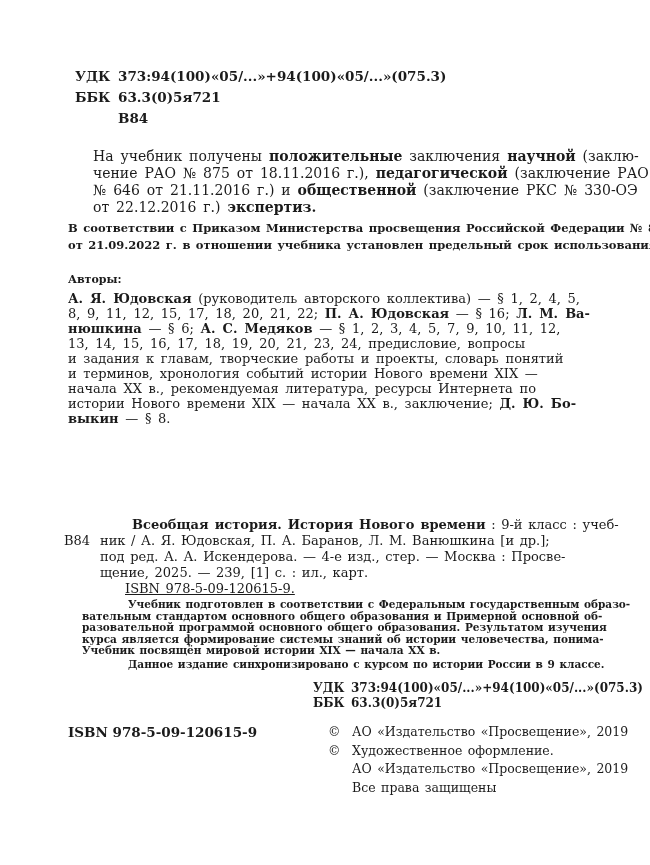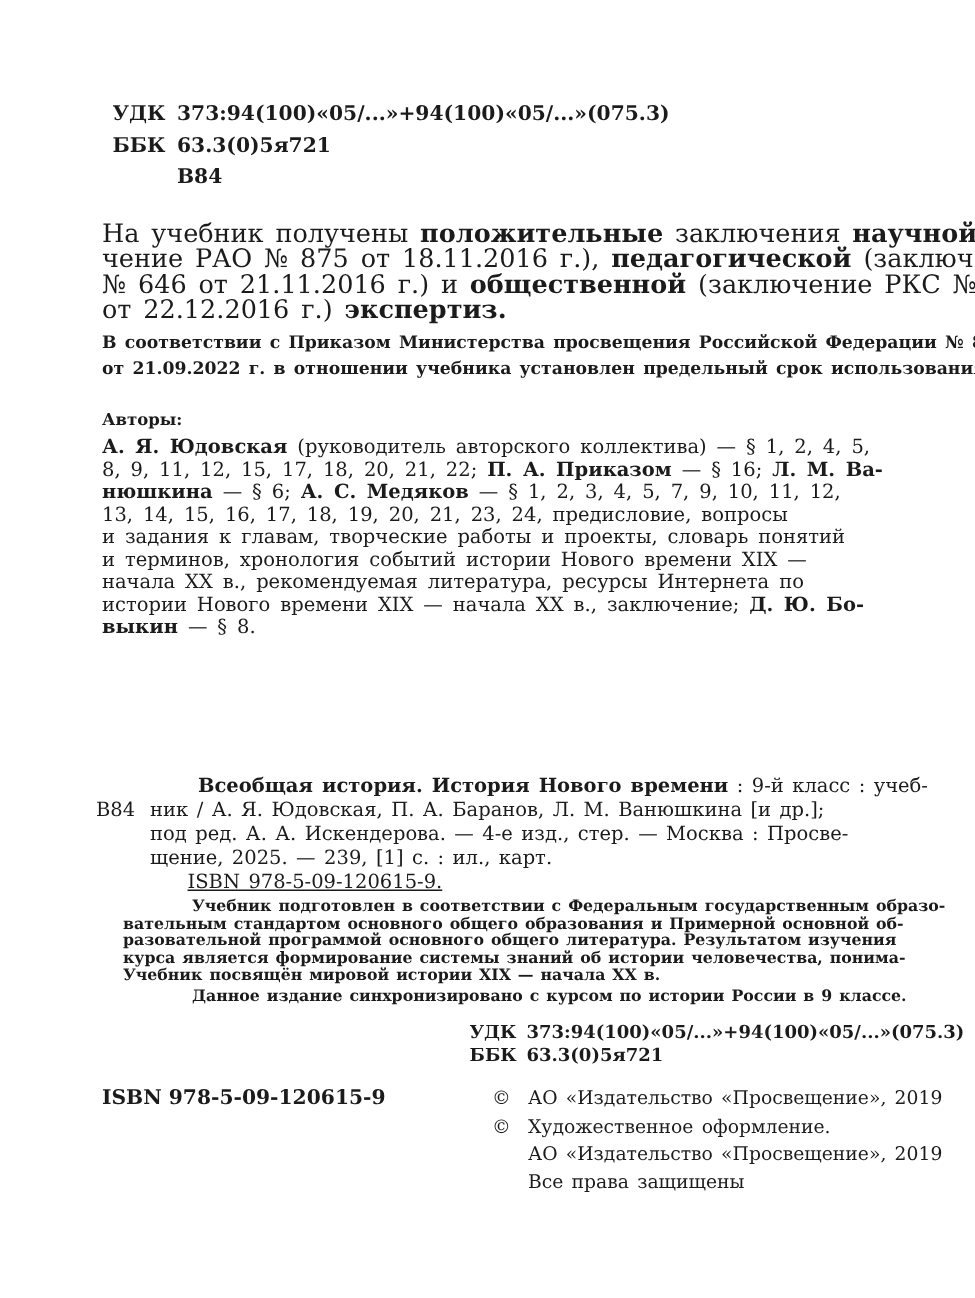--- a/index.html
+++ b/index.html
@@ -15,21 +15,21 @@
     overflow: hidden;
   }
   .line { white-space: nowrap; }
 
   
   .top-codes { margin-left: 7px; font-weight: bold; font-size: 13.5px; line-height: 21px; }
   .codes-row { display: flex; }
   .codes-label { width: 43px; flex: none; }
 
   
-  .expertise { margin-top: 19px; font-size: 17px; line-height: 17px; word-spacing: 2.5px; }
+  .expertise { margin-top: 19px; font-size: 14px; line-height: 17px; word-spacing: 2.5px; margin-left: 25px; }
 
   
   .order-notice { margin-top: 4px; font-size: 11.5px; line-height: 17px; font-weight: bold; word-spacing: 1.5px; }
 
   
   .authors-heading { margin-top: 18px; font-size: 11px; line-height: 16px; font-weight: bold; }
   .authors-para { margin-top: 3px; font-size: 13px; line-height: 15px; word-spacing: 2.5px; }
 
   
   .biblio { position: relative; margin-top: 91px; padding-left: 32px; font-size: 13px; line-height: 16px; word-spacing: 1.5px; }
@@ -83,21 +83,21 @@
     </div>
 
   <div class="order-notice">
       <div class="line">В соответствии с Приказом Министерства просвещения Российской Федерации № 858</div>
       <div class="line">от 21.09.2022 г. в отношении учебника установлен предельный срок использования.</div>
     </div>
 
   <div class="authors-heading">Авторы:</div>
   <div class="authors-para">
       <div class="line"><b>А. Я. Юдовская</b> (руководитель авторского коллектива) — § 1, 2, 4, 5,</div>
-      <div class="line">8, 9, 11, 12, 15, 17, 18, 20, 21, 22; <b>П. А. Приказом</b> — § 16; <b>Л. М. Ва-</b></div>
+      <div class="line">8, 9, 11, 12, 15, 17, 18, 20, 21, 22; <b>П. А. Юдовская</b> — § 16; <b>Л. М. Ва-</b></div>
       <div class="line"><b>нюшкина</b> — § 6; <b>А. С. Медяков</b> — § 1, 2, 3, 4, 5, 7, 9, 10, 11, 12,</div>
       <div class="line">13, 14, 15, 16, 17, 18, 19, 20, 21, 23, 24, предисловие, вопросы</div>
       <div class="line">и задания к главам, творческие работы и проекты, словарь понятий</div>
       <div class="line">и терминов, хронология событий истории Нового времени XIX —</div>
       <div class="line">начала XX в., рекомендуемая литература, ресурсы Интернета по</div>
       <div class="line">истории Нового времени XIX — начала XX в., заключение; <b>Д. Ю. Бо-</b></div>
       <div class="line"><b>выкин</b> — § 8.</div>
     </div>
 
   <div class="biblio">
@@ -108,21 +108,21 @@
         <div class="line">под ред. А. А. Искендерова. — 4-е изд., стер. — Москва : Просве-</div>
         <div class="line">щение, 2025. — 239, [1] с. : ил., карт.</div>
       </div>
     <div class="biblio-isbn">ISBN 978-5-09-120615-9.</div>
   </div>
 
   <div class="annotation">
     <div>
         <div class="line indent">Учебник подготовлен в соответствии с Федеральным государственным образо-</div>
         <div class="line">вательным стандартом основного общего образования и Примерной основной об-</div>
-        <div class="line">разовательной программой основного общего литература. Результатом изучения</div>
+        <div class="line">разовательной программой основного общего образования. Результатом изучения</div>
         <div class="line">курса является формирование системы знаний об истории человечества, понима-</div>
         <div class="line">Учебник посвящён мировой истории XIX — начала XX в.</div>
       </div>
     <div class="annotation-p2">
         <div class="line indent">Данное издание синхронизировано с курсом по истории России в 9 классе.</div>
       </div>
   </div>
 
   <div class="bottom-codes">
     <div class="codes-row">

